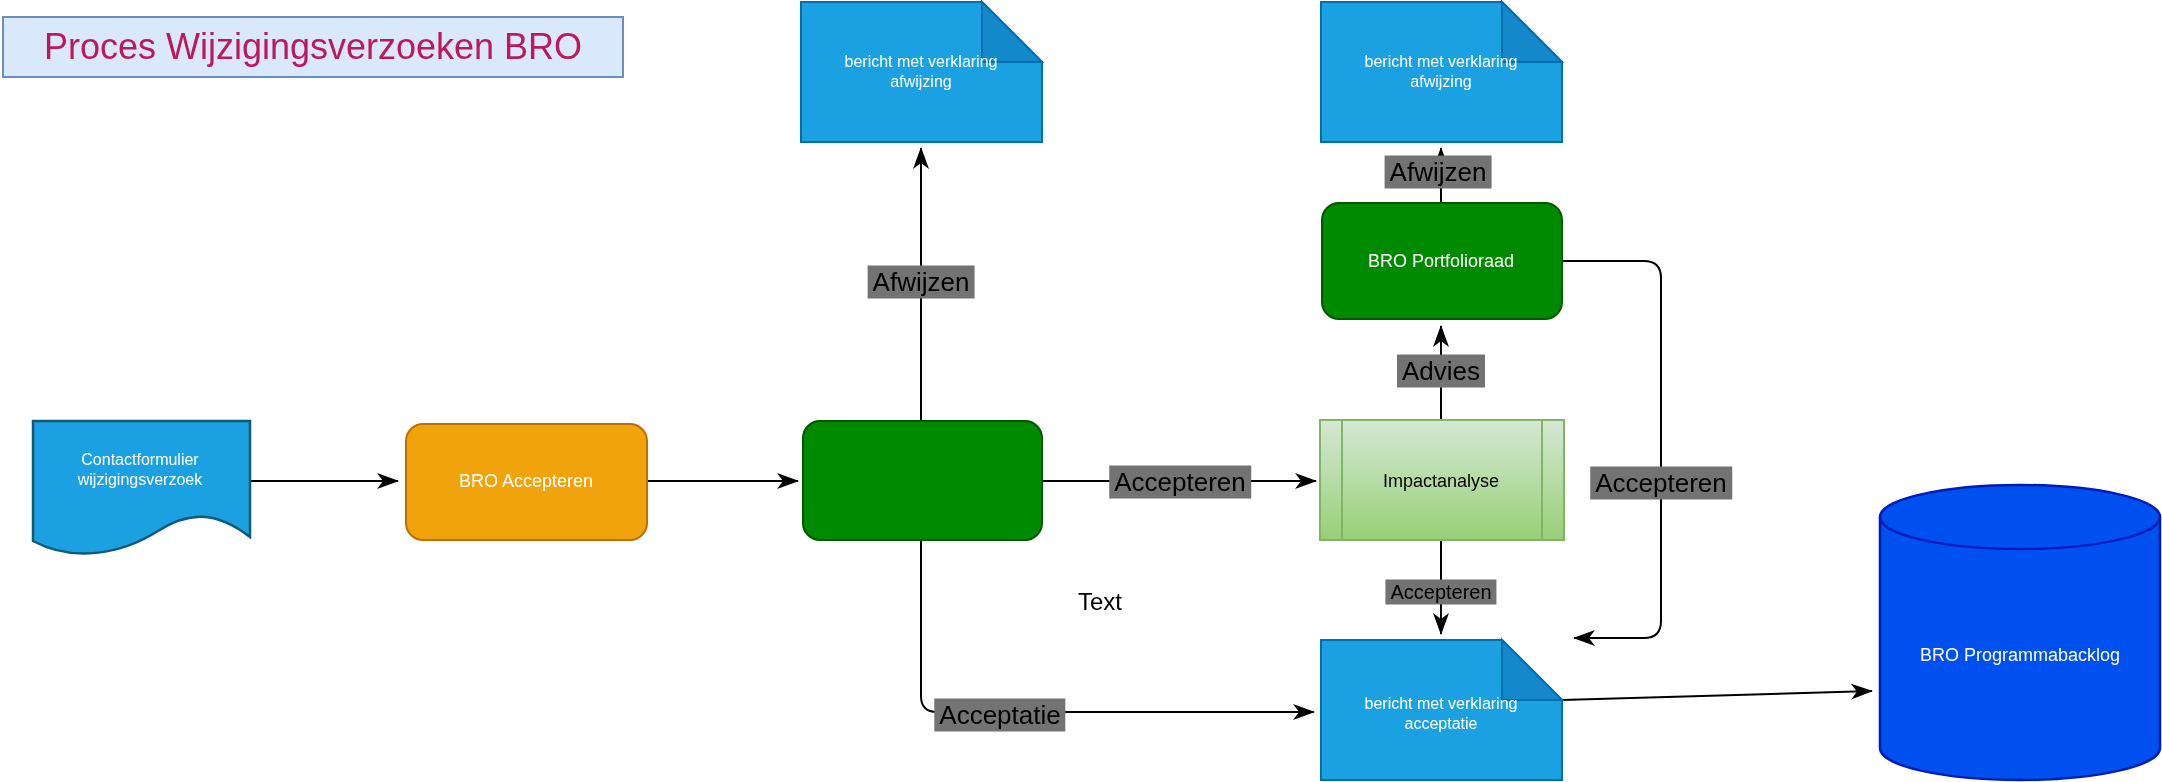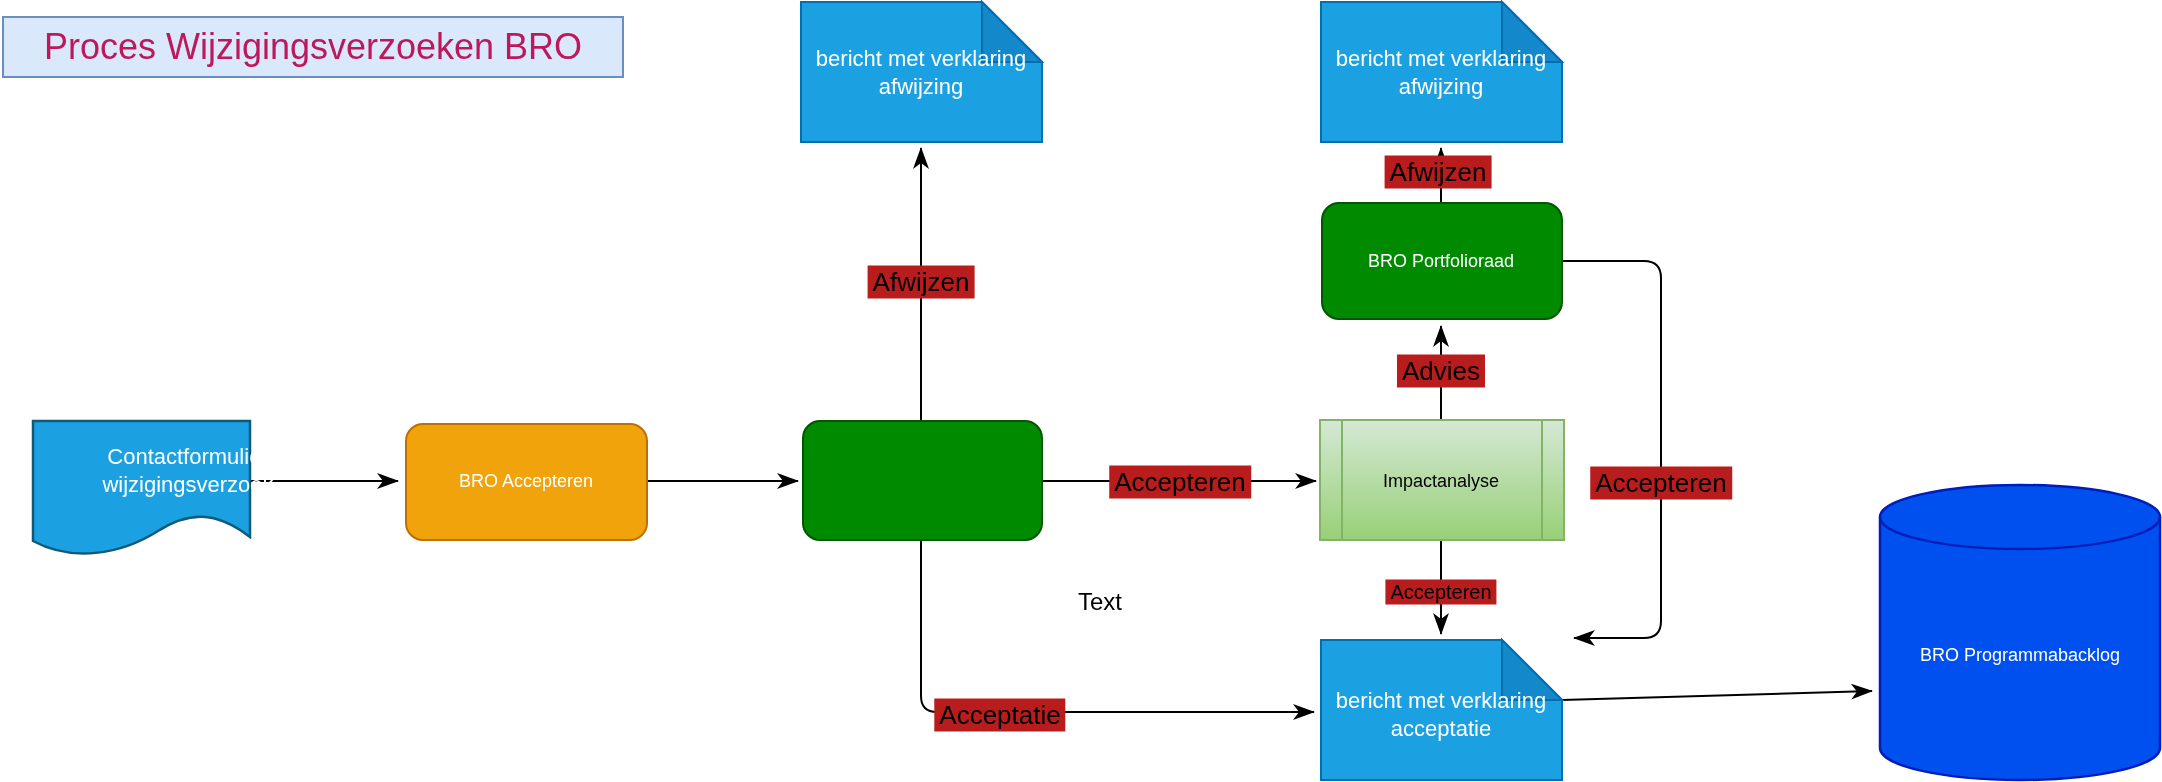--- a/index.html
+++ b/index.html
@@ -10,25 +10,25 @@
   #diagram-svg{position:absolute;left:0;top:0;z-index:0;}
   .rounded-node{
     position:absolute;border-radius:18px;z-index:1;
   }
   .node-label{
     position:absolute;transform:translate(-50%,-50%);text-align:center;
     z-index:2;line-height:1.25;pointer-events:none;
   }
   .white-text{color:#ffffff;}
   .black-text{color:#000000;}
-  .note-label{font-size:22px;}
+  .note-label{font-size:16px;}
   .box-label{font-size:18px;}
   .edge-label{
     position:absolute;transform:translate(-50%,-50%);text-align:center;
-    background:#b91c1c;color:#000000;font-size:26px;padding:1px 5px;z-index:2;
+    background:#737373;color:#000000;font-size:26px;padding:1px 5px;z-index:2;
     white-space:nowrap;
   }
   .edge-label.small{font-size:20px;}
   .floating-label{
     position:absolute;transform:translate(-50%,-50%);color:#000000;font-size:24px;z-index:2;
   }
   #title-box{
     position:absolute;left:2px;top:16px;width:618px;height:58px;
     background:#dae8fc;border:2px solid #6c8ebf;
     display:flex;align-items:center;justify-content:center;
@@ -94,21 +94,21 @@
   </svg>
 
   <div id="title-box">
     <span>Proces Wijzigingsverzoeken BRO</span>
   </div>
 
   <div class="rounded-node" style="left:405px;top:423px;width:239px;height:114px;background:#f0a30a;border:2px solid #bd7000;"></div>
   <div class="rounded-node" style="left:802px;top:420px;width:237px;height:117px;background:#008a00;border:2px solid #005700;"></div>
   <div class="rounded-node" style="left:1321px;top:202px;width:238px;height:114px;background:#008a00;border:2px solid #005700;"></div>
 
-  <div class="node-label note-label white-text" style="left:140px;top:470px;width:226px;margin-left:48px;">Contactformulier wijzigingsverzoek</div>
+  <div class="node-label note-label white-text" style="left:140px;top:470px;width:226px;">Contactformulier wijzigingsverzoek</div>
   <div class="node-label box-label white-text" style="left:526px;top:481px;width:230px;">BRO Accepteren</div>
   <div class="node-label box-label black-text" style="left:1441px;top:481px;width:190px;">Impactanalyse</div>
   <div class="node-label box-label white-text" style="left:1441px;top:261px;width:230px;">BRO Portfolioraad</div>
   <div class="node-label note-label white-text" style="left:921px;top:72px;width:215px;">bericht met verklaring afwijzing</div>
   <div class="node-label note-label white-text" style="left:1441px;top:72px;width:215px;">bericht met verklaring afwijzing</div>
   <div class="node-label note-label white-text" style="left:1441px;top:714px;width:225px;">bericht met verklaring acceptatie</div>
   <div class="node-label box-label white-text" style="left:2020px;top:655px;width:225px;">BRO Programmabacklog</div>
 
   <div class="edge-label" style="left:921px;top:282px;">Afwijzen</div>
   <div class="edge-label" style="left:1180px;top:482px;">Accepteren</div>

